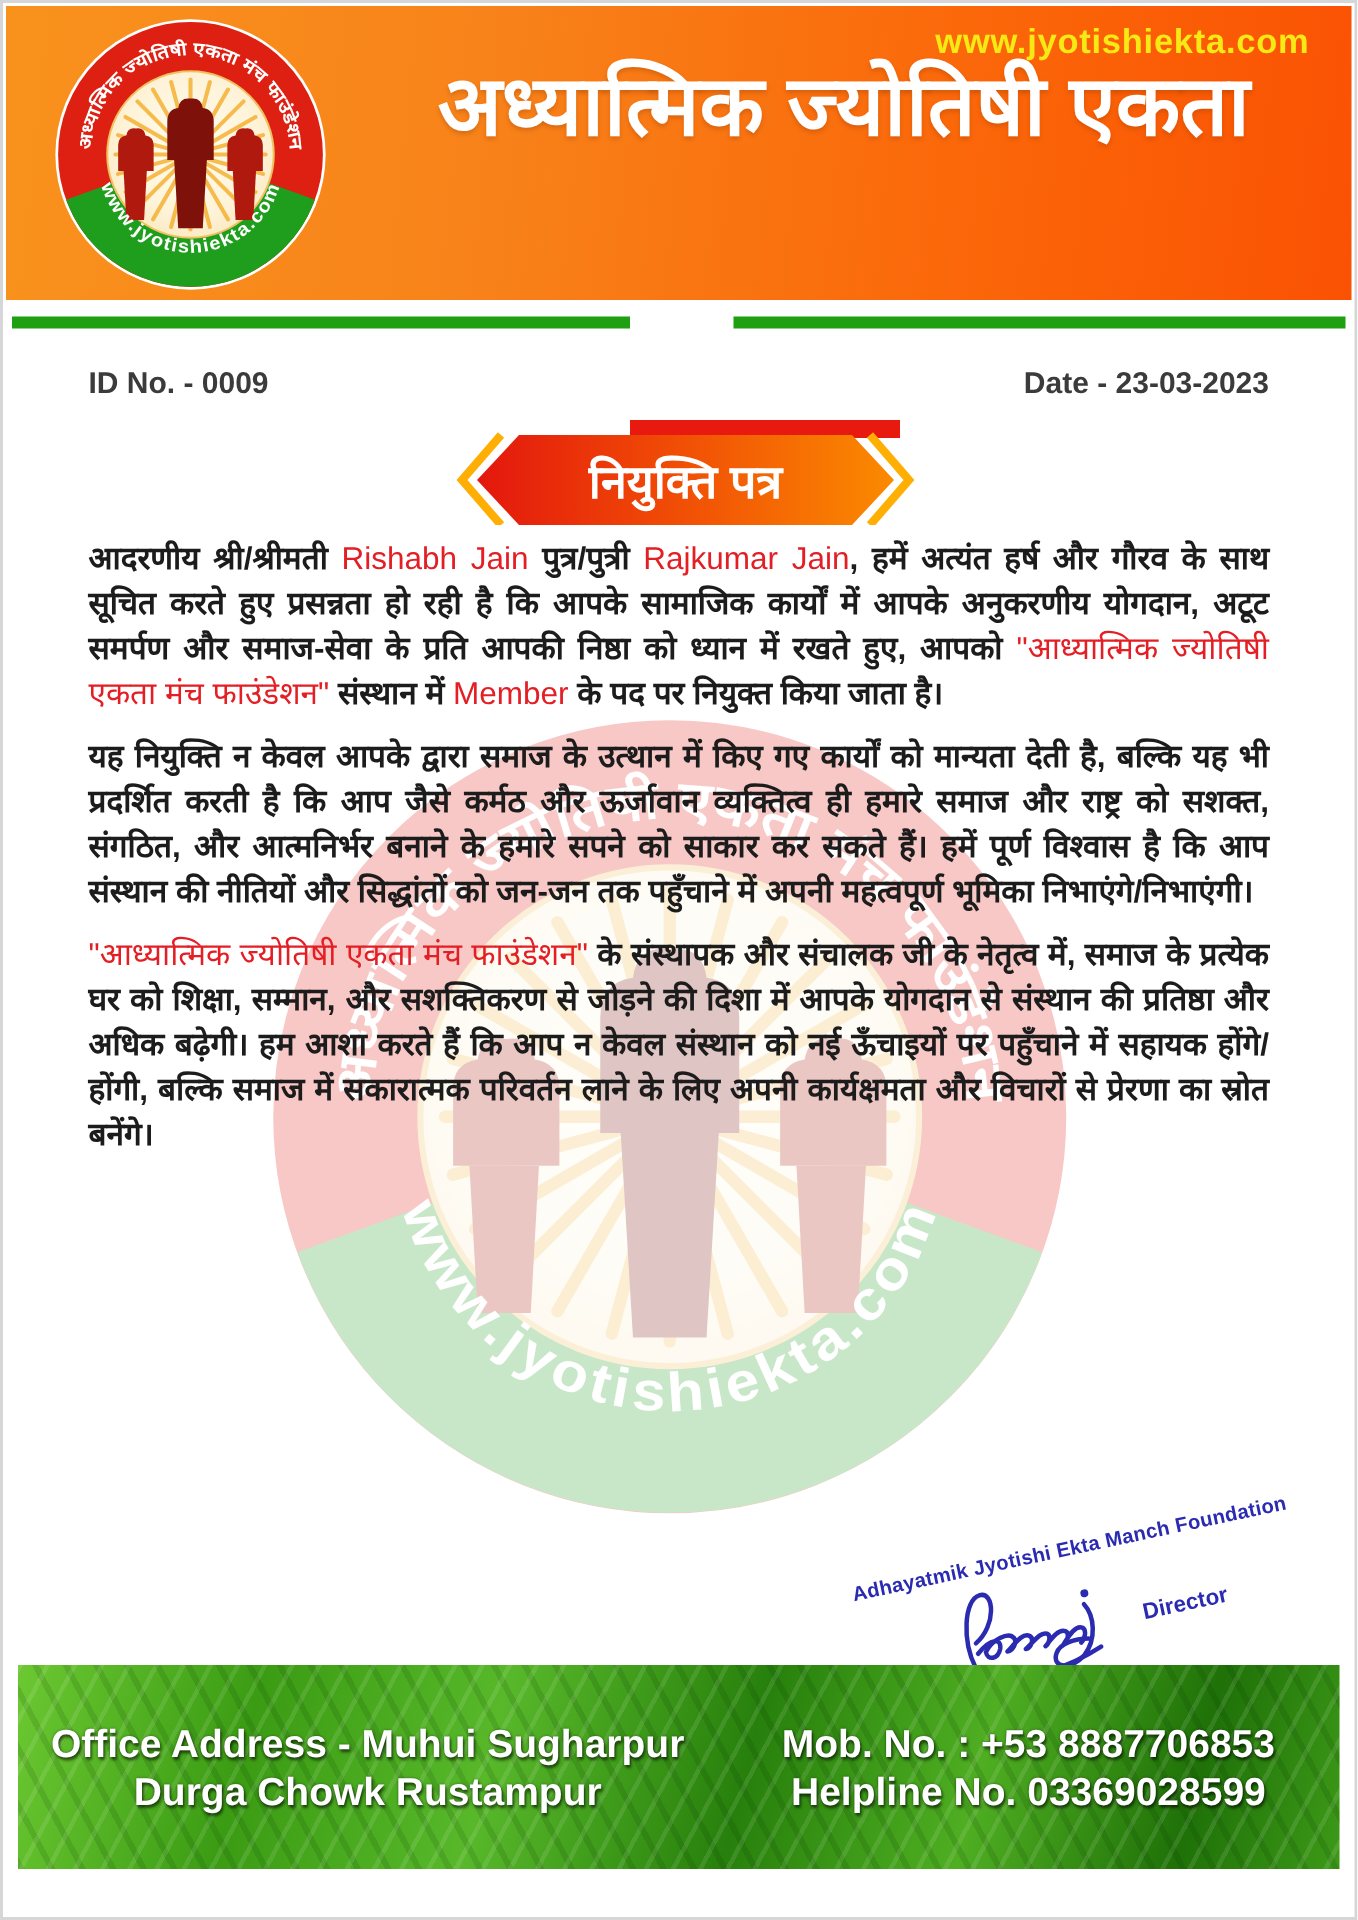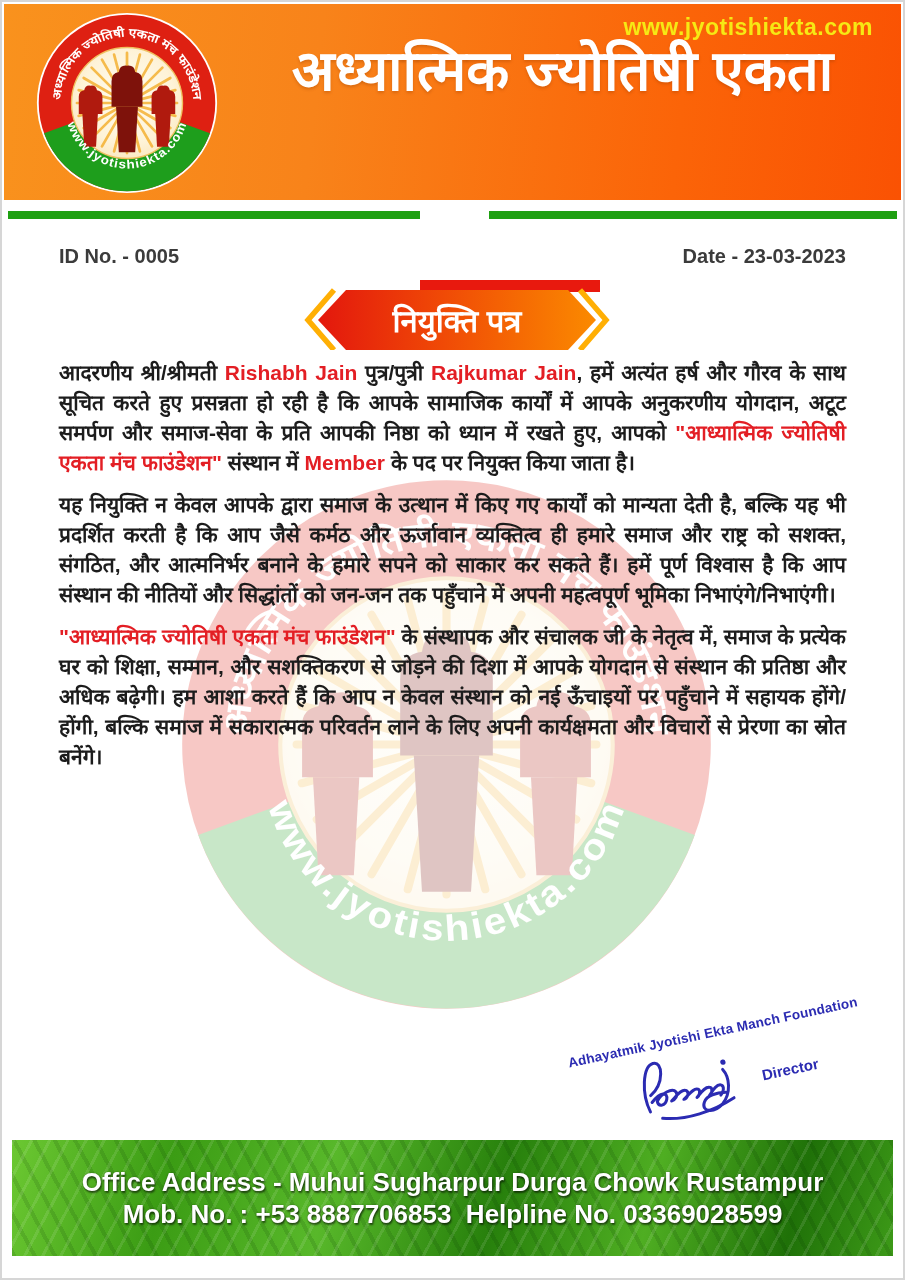--- a/index.html
+++ b/index.html
@@ -35,37 +35,37 @@
   
   .banner{position:absolute;left:300px;top:276px;width:310px;height:72px;z-index:2;}
   .banner svg{display:block;}
   .banner text{font-family:"Liberation Sans","DejaVu Sans",sans-serif;}
   
   .letter-body{position:absolute;left:57px;right:57px;top:356px;z-index:1;}
   .letter-body p{
     margin:0 0 12px 0;font-size:21px;font-weight:600;line-height:30px;
     color:#1C1C1C;text-align:justify;
   }
-  .red{color:#E31E24;font-weight:700;}
+  .red{color:#E31E24;font-weight:400;}
   
   .signature{
     position:absolute;right:16px;top:1022px;width:332px;z-index:2;
     transform:rotate(-12deg);text-align:center;color:#2B2BB2;
   }
   .sig-org{font-size:13.5px;font-weight:bold;letter-spacing:.2px;white-space:nowrap;}
   .sig-row{display:flex;align-items:center;justify-content:center;margin-top:-4px;}
   .sig-title{font-size:15px;font-weight:bold;margin-left:-14px;margin-top:14px;}
   
   .footer{
-    position:absolute;left:10px;right:10px;top:1138px;height:116px;z-index:2;
+    position:absolute;left:10px;right:10px;top:1108px;height:136px;z-index:2;
     background:
       repeating-linear-gradient(118deg,rgba(255,255,255,.10) 0 3px,rgba(255,255,255,0) 3px 16px),
       repeating-linear-gradient(62deg,rgba(0,40,0,.12) 0 4px,rgba(0,0,0,0) 4px 18px),
       linear-gradient(104deg,#6CC832 0%,#3B9C14 18%,#58B82A 36%,#27800C 55%,#4FAE22 72%,#1F7108 88%,#3D9A18 100%);
-    display:flex;flex-direction:column;justify-content:center;align-items:center;
+    display:flex;flex-direction:row;justify-content:center;align-items:center;
   }
   .footer div{
     color:#ffffff;font-size:26px;font-weight:bold;line-height:32px;text-align:center;
     text-shadow:1px 2px 2px rgba(0,0,0,.55),0 0 2px rgba(0,0,0,.4);
   }
   .pre{white-space:pre-wrap;}
 </style>
 </head>
 <body>
 
@@ -137,21 +137,21 @@
   <div class="stripe left"></div>
   <div class="stripe right"></div>
 
   <div class="watermark">
     <svg viewBox="0 0 200 200" width="545" height="545">
         <use href="#org-logo"></use>
       </svg>
   </div>
 
   <div class="meta-row">
-    <div>ID No. - 0005</div>
+    <div>ID No. - 0009</div>
     <div>Date - 23-03-2023</div>
   </div>
 
   <div class="banner">
     <svg viewBox="0 0 310 72" width="310" height="72">
       <rect x="118" y="2" width="180" height="12" fill="#E8190E"></rect>
       <polyline points="32,12 6,42 32,72" fill="none" stroke="#FFAF04" stroke-width="5.5"></polyline>
       <polyline points="278,12 304,42 278,72" fill="none" stroke="#FFAF04" stroke-width="5.5"></polyline>
       <polygon points="16,42 44,12 266,12 294,42 266,72 44,72" fill="url(#bannerGrad)"></polygon>
       <text x="155" y="54" text-anchor="middle" font-size="31" font-weight="bold" fill="#FFFFFF">नियुक्ति पत्र</text>

